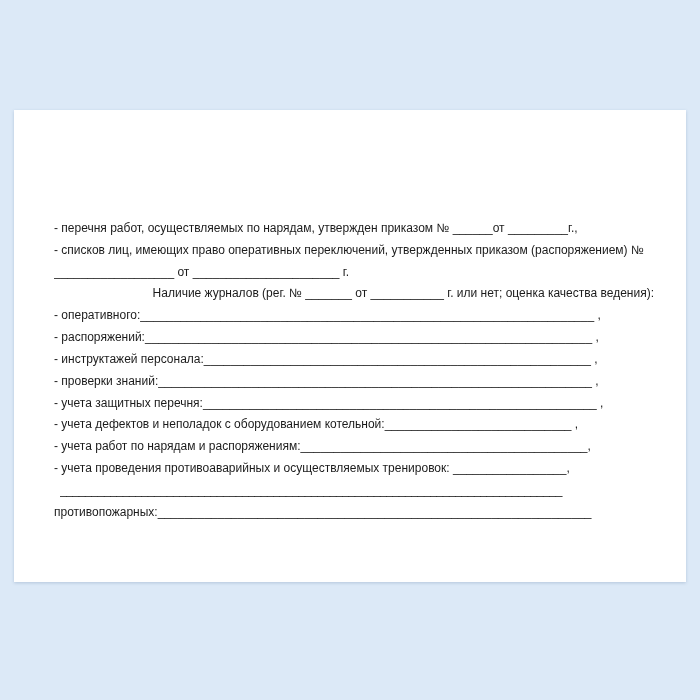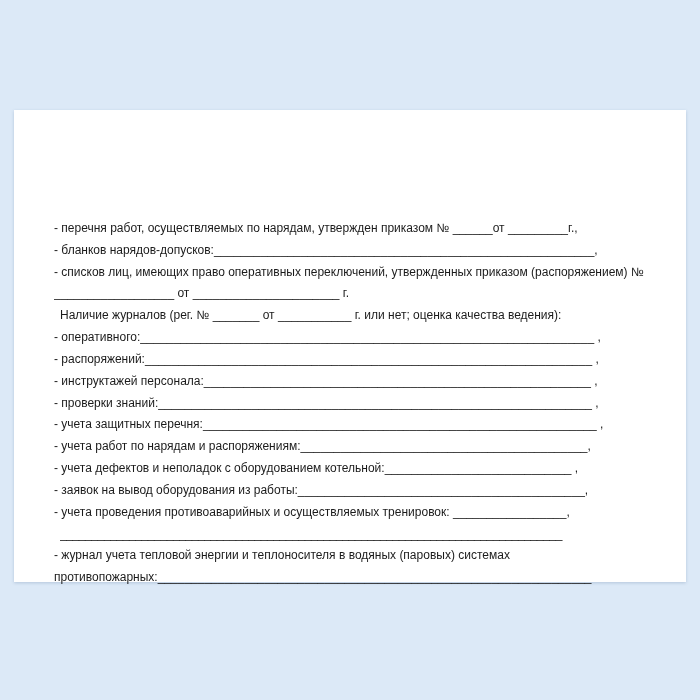--- a/index.html
+++ b/index.html
@@ -35,44 +35,42 @@
     font-size: 12px;
     line-height: 1.82;
     color: #1b1b1b;
   }
   .line {
     white-space: nowrap;
     overflow: hidden;
   }
   .indent {
     padding-left: 6px;
+    text-align: right;
   }
   .fill {
     letter-spacing: -0.4px;
     margin-left: 6px;
   }
 </style>
 </head>
 <body>
 
 <div class="stage">
   <div class="page-sheet">
     <div class="doc-body">
       <div class="line">- перечня работ, осуществляемых по нарядам, утвержден приказом № ______от _________г.,</div>
-      <div class="line">- бланков нарядов-допусков:_________________________________________________________,</div>
       <div class="line">- списков лиц, имеющих право оперативных переключений, утвержденных приказом (распоряжением) №</div>
       <div class="line">__________________ от ______________________ г.</div>
       <div class="line indent"> Наличие журналов (рег. № _______ от ___________ г. или нет; оценка качества ведения):</div>
       <div class="line">- оперативного:____________________________________________________________________ ,</div>
       <div class="line">- распоряжений:___________________________________________________________________ ,</div>
       <div class="line">- инструктажей персонала:__________________________________________________________ ,</div>
       <div class="line">- проверки знаний:_________________________________________________________________ ,</div>
       <div class="line">- учета защитных перечня:___________________________________________________________ ,</div>
+      <div class="line">- учета дефектов и неполадок с оборудованием котельной:____________________________ ,</div>
       <div class="line">- учета работ по нарядам и распоряжениям:___________________________________________,</div>
-      <div class="line">- учета дефектов и неполадок с оборудованием котельной:____________________________ ,</div>
-      <div class="line">- заявок на вывод оборудования из работы:___________________________________________,</div>
       <div class="line">- учета проведения противоаварийных и осуществляемых тренировок: _________________,</div>
       <div class="line fill">________________________________________________________________________________</div>
-      <div class="line">- журнал учета тепловой энергии и теплоносителя в водяных (паровых) системах</div>
       <div class="line">противопожарных:_________________________________________________________________</div>
     </div>
   </div>
 </div>
 
 </body></html>

